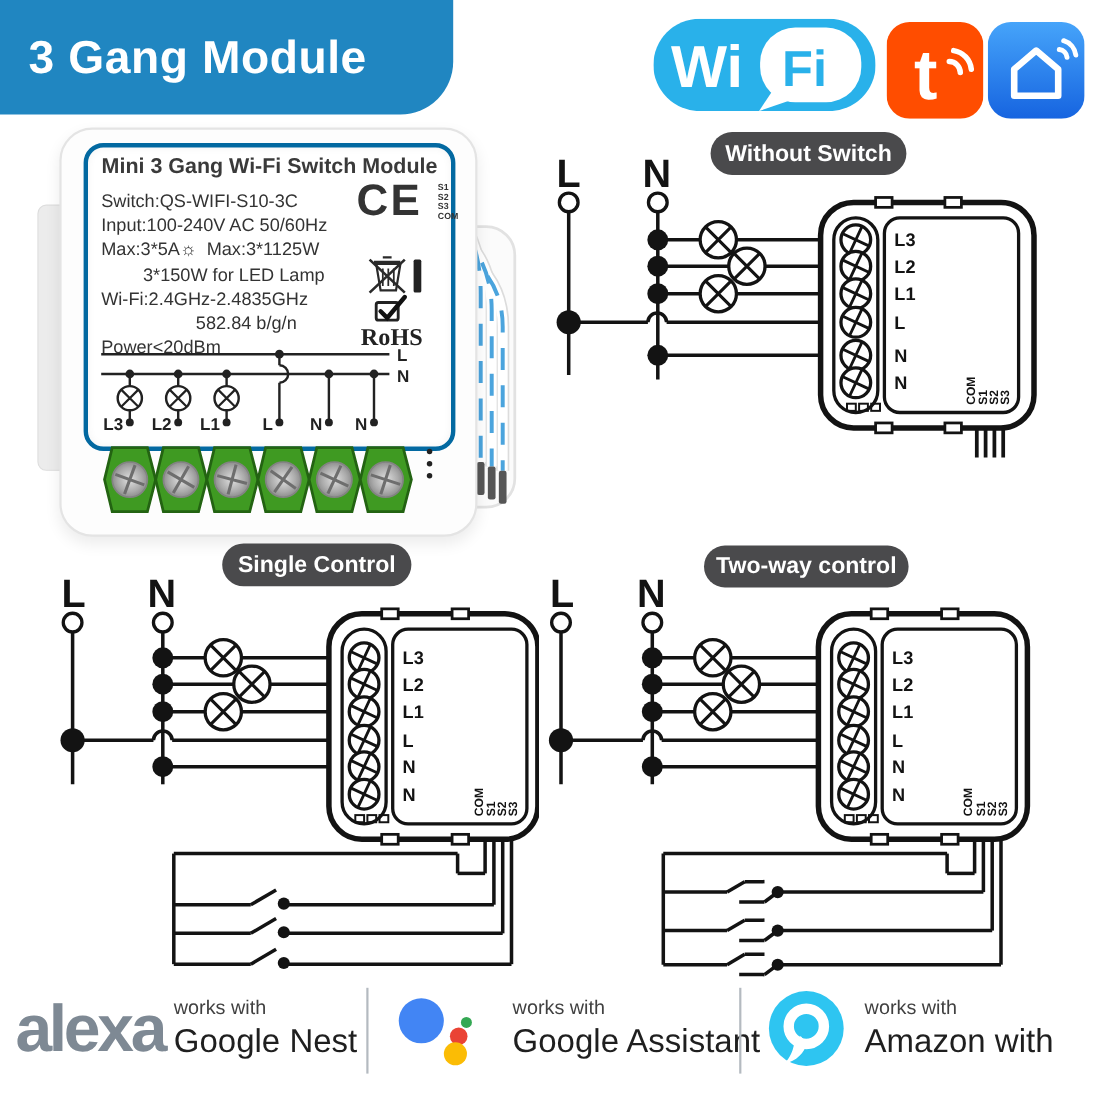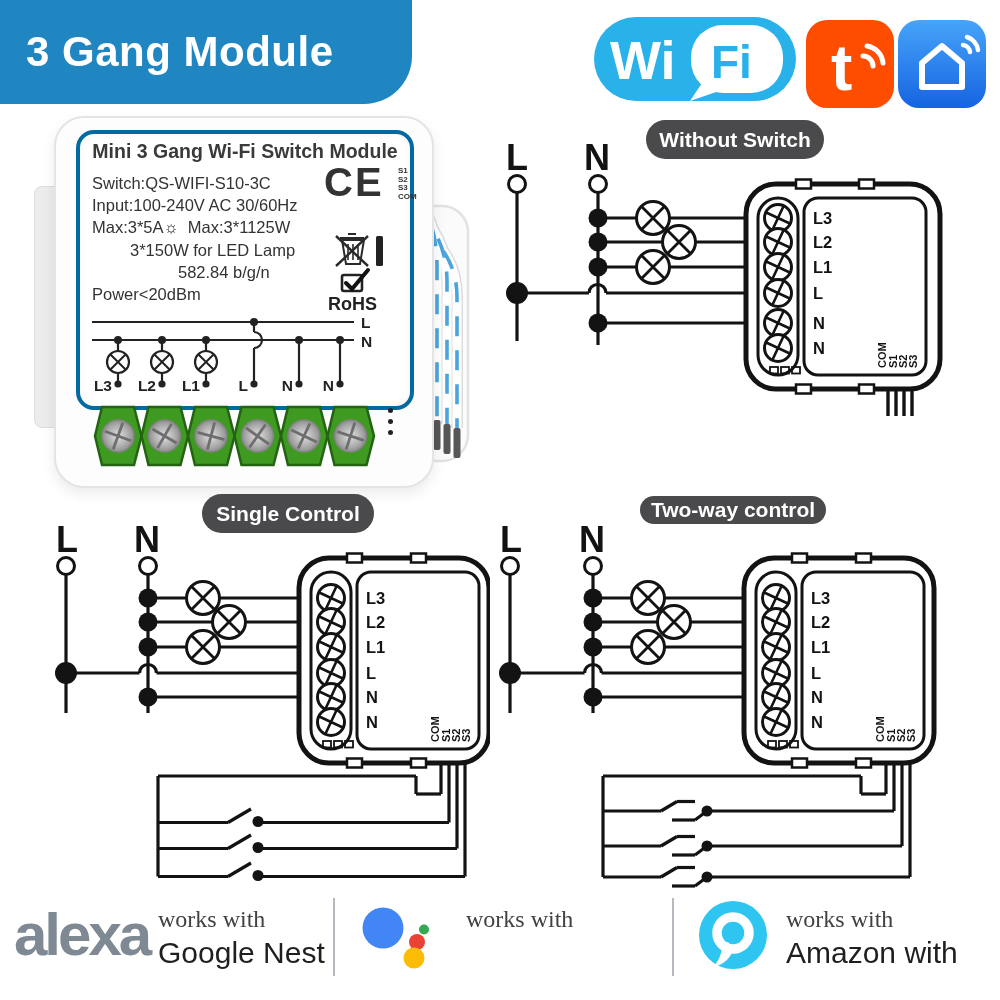--- a/index.html
+++ b/index.html
@@ -25,24 +25,24 @@
                border:2px solid #e4e4e4;border-radius:30px;box-shadow:0 6px 14px rgba(0,0,0,.08);}
   #photo .face{left:48px;top:24px;width:330px;height:272px;background:#ffffff;
                border:4px solid #0369a1;border-radius:18px;box-shadow:inset 0 0 8px rgba(0,0,0,.05);}
   .ldot{position:absolute;width:5.5px;height:5.5px;border-radius:50%;background:#222;}
   #photo .ptitle{left:0;top:6px;width:330px;text-align:center;font-size:19.5px;
                  font-weight:600;color:#3a3a3a;}
   #photo .specs{left:12px;top:38px;width:235px;font-size:16.5px;line-height:22.2px;color:#333;}
   #photo .ind1{padding-left:38px;} #photo .ind2{padding-left:86px;}
   #photo .ce{left:244px;top:26px;font-size:40px;font-weight:bold;color:#333;letter-spacing:2px;}
   #photo .ceside{left:318px;top:33px;font-size:8px;line-height:8.5px;color:#333;font-weight:bold;}
-  #photo .rohs{left:248px;top:160px;font-size:18px;font-weight:bold;color:#222;}
+  #photo .rohs{left:248px;top:160px;font-size:22px;font-weight:bold;color:#222;font-family:Liberation Serif, serif;}
 
   
-  .wline1{font-size:24px;color:#414141;font-family:Liberation Serif, serif;}
+  .wline1{font-size:18px;color:#414141;}
   .wline2{font-size:30px;color:#1f1f1f;margin-top:3px;}
   .divider{position:absolute;width:2px;height:78px;background:#b4bac0;top:898px;}
   #nestlogo{left:14px;top:900px;font-size:60px;font-weight:bold;color:#7e8994;letter-spacing:-3px;}
 </style>
 </head>
 <body>
 
 <div id="canvas">
 
   <div class="abs" id="banner">
@@ -104,25 +104,26 @@
 
     <div class="abs body"></div>
     <div class="ldot" style="left:64px;top:56px"></div>
     <div class="ldot" style="left:64px;top:68px"></div>
     <div class="ldot" style="left:64px;top:80px"></div>
 
     <div class="abs face">
       <div class="abs ptitle">Mini 3 Gang Wi-Fi Switch Module</div>
       <div class="abs specs">
         <div>Switch:QS-WIFI-S10-3C</div>
-        <div>Input:100-240V AC  30/60Hz</div>
+        <div>Input:100-240V AC  50/60Hz</div>
         <div>
           <span>Max:3*5A</span><span>☼</span>&nbsp;&nbsp;<span>Max:3*1125W</span>
         </div>
         <div class="ind1">3*150W for LED Lamp</div>
+        <div>Wi-Fi:2.4GHz-2.4835GHz</div>
         <div class="ind2">582.84 b/g/n</div>
         <div>Power&lt;20dBm</div>
       </div>
 
       <div class="abs ce">CE</div>
       <div class="abs ceside">
         <div>S1</div>
         <div>S2</div>
         <div>S3</div>
         <div>COM</div>
@@ -237,21 +238,21 @@
     <div class="ldot" style="left:360px;top:313px;width:5px;height:5px"></div>
     <div class="ldot" style="left:360px;top:324px;width:5px;height:5px"></div>
   </div>
 
   <div class="badge" style="left:202px;top:494px;width:172px;height:39px">
     <span>Single Control</span>
     </div>
   <div class="badge" style="left:646px;top:120px;width:178px;height:39px">
     <span>Without Switch</span>
     </div>
-  <div class="badge" style="left:640px;top:496px;width:186px;height:28px">
+  <div class="badge" style="left:640px;top:496px;width:186px;height:38px">
     <span>Two-way control</span>
     </div>
 
   <svg class="abs" style="left:480px;top:128px" width="520" height="300" viewBox="480 128 520 300">
     <g stroke="#131313" stroke-width="3.2" fill="none">
       <path d="M517,192.5 V341"></path>
         <path d="M598,192.5 V345"></path>
       <path d="M598,218 H764"></path>
         <path d="M598,242 H764"></path>
         <path d="M598,267 H764"></path>
@@ -568,20 +569,21 @@
   <div class="divider" style="left:333px"></div>
 
   <svg class="abs" style="left:360px;top:902px" width="72" height="68" viewBox="0 0 72 68">
     <circle cx="23" cy="26" r="20.5" fill="#4285f4"></circle>
     <circle cx="64" cy="27.5" r="5" fill="#34a853"></circle>
     <circle cx="57" cy="40" r="8" fill="#ea4335"></circle>
     <circle cx="54" cy="56" r="10.5" fill="#fbbc05"></circle>
   </svg>
   <div class="abs" style="left:466px;top:906px">
     <div class="wline1">works with</div>
+    <div class="wline2">Google Assistant</div>
   </div>
 
   <div class="divider" style="left:672px"></div>
 
   <svg class="abs" style="left:698px;top:900px" width="72" height="72" viewBox="0 0 72 72">
     <circle cx="35" cy="35" r="34" fill="#2ec5f1"></circle>
     <circle cx="35" cy="33" r="16" stroke="#ffffff" stroke-width="9.5" fill="none"></circle>
     <path d="M24.5,44 C24,54 20,62 15,67 C26,65 33.5,57 35.5,48.5 L30,42 Z" fill="#ffffff"></path>
   </svg>
   <div class="abs" style="left:786px;top:906px">

